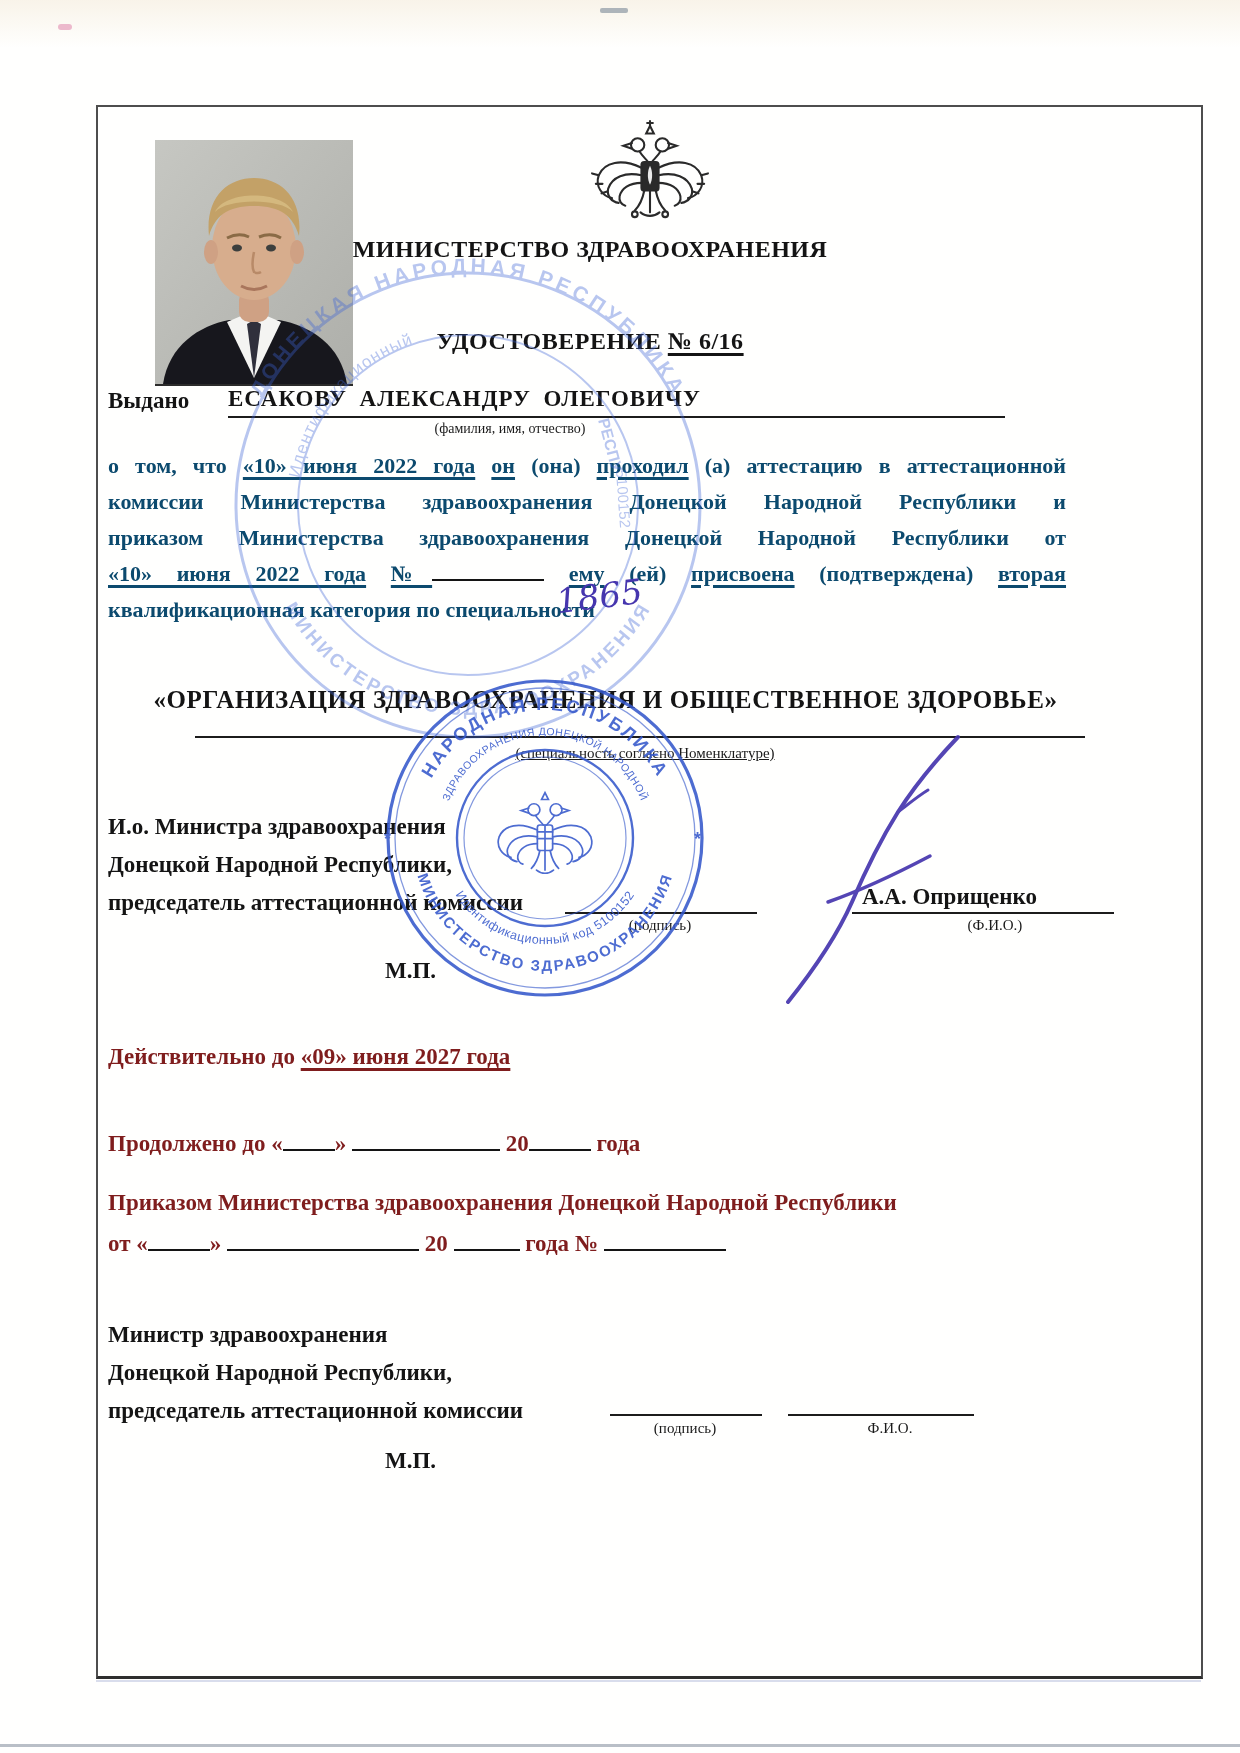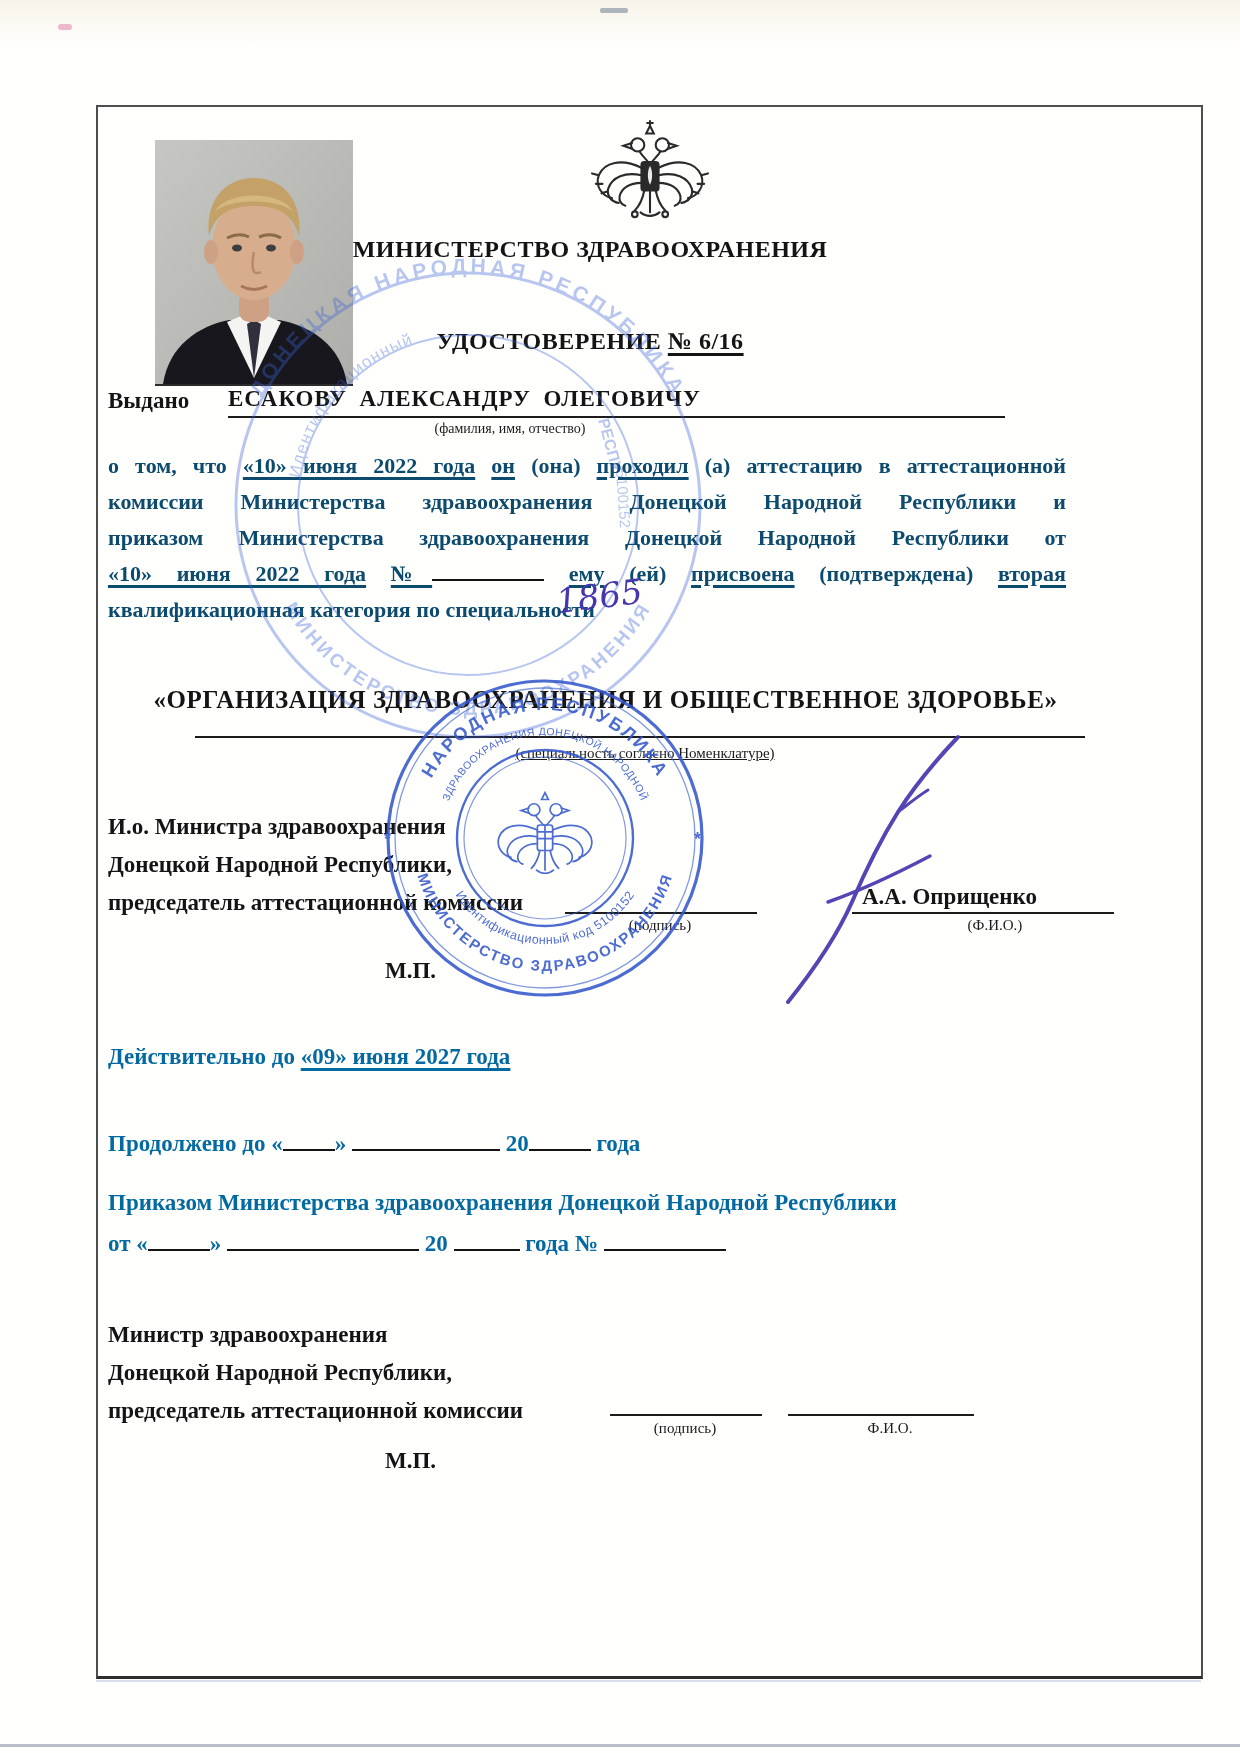--- a/index.html
+++ b/index.html
@@ -17,21 +17,21 @@
   .hdr{font-weight:700;font-size:24px;letter-spacing:.5px;text-align:center;}
   .title{font-weight:700;font-size:24px;letter-spacing:.5px;text-align:center;}
   .ul{text-decoration:underline;text-decoration-thickness:2.5px;text-underline-offset:4px;}
   .lbl{font-weight:700;font-size:23px;}
   .cap{font-size:15px;text-align:center;color:#1a1a1a;}
   .cap-sm{font-size:14px;text-align:center;color:#1a1a1a;}
   .pline{position:absolute;left:108px;width:958px;height:36px;
          font-weight:700;font-size:22px;line-height:36px;color:#0c4a6e;
          text-align:justify;text-align-last:justify;}
   .pline.last{text-align:left;text-align-last:left;}
-  .seg-line{font-weight:700;font-size:23px;color:#0369a1;}
+  .seg-line{font-weight:700;font-size:23px;color:#7f1d1d;}
   .blank{display:inline-block;border-bottom:2.5px solid #141414;height:.9em;}
   .hand{font-family:"DejaVu Serif",serif;font-style:italic;color:#4636ae;}
   .overlay{position:absolute;left:0;top:0;pointer-events:none;}
   .stampA{opacity:.36;}
   .stampA text{font-family:"Liberation Sans",sans-serif;fill:#3c63d6;}
   .stampB text{font-family:"Liberation Sans",sans-serif;fill:#3558cb;}
   .bline{position:absolute;left:96px;top:1680px;width:1105px;height:2px;background:#aab4d8;opacity:.45;}
   .pageline{position:absolute;left:0;top:1744px;width:1240px;height:3px;background:#b9bfc7;}
 </style>
 </head>

